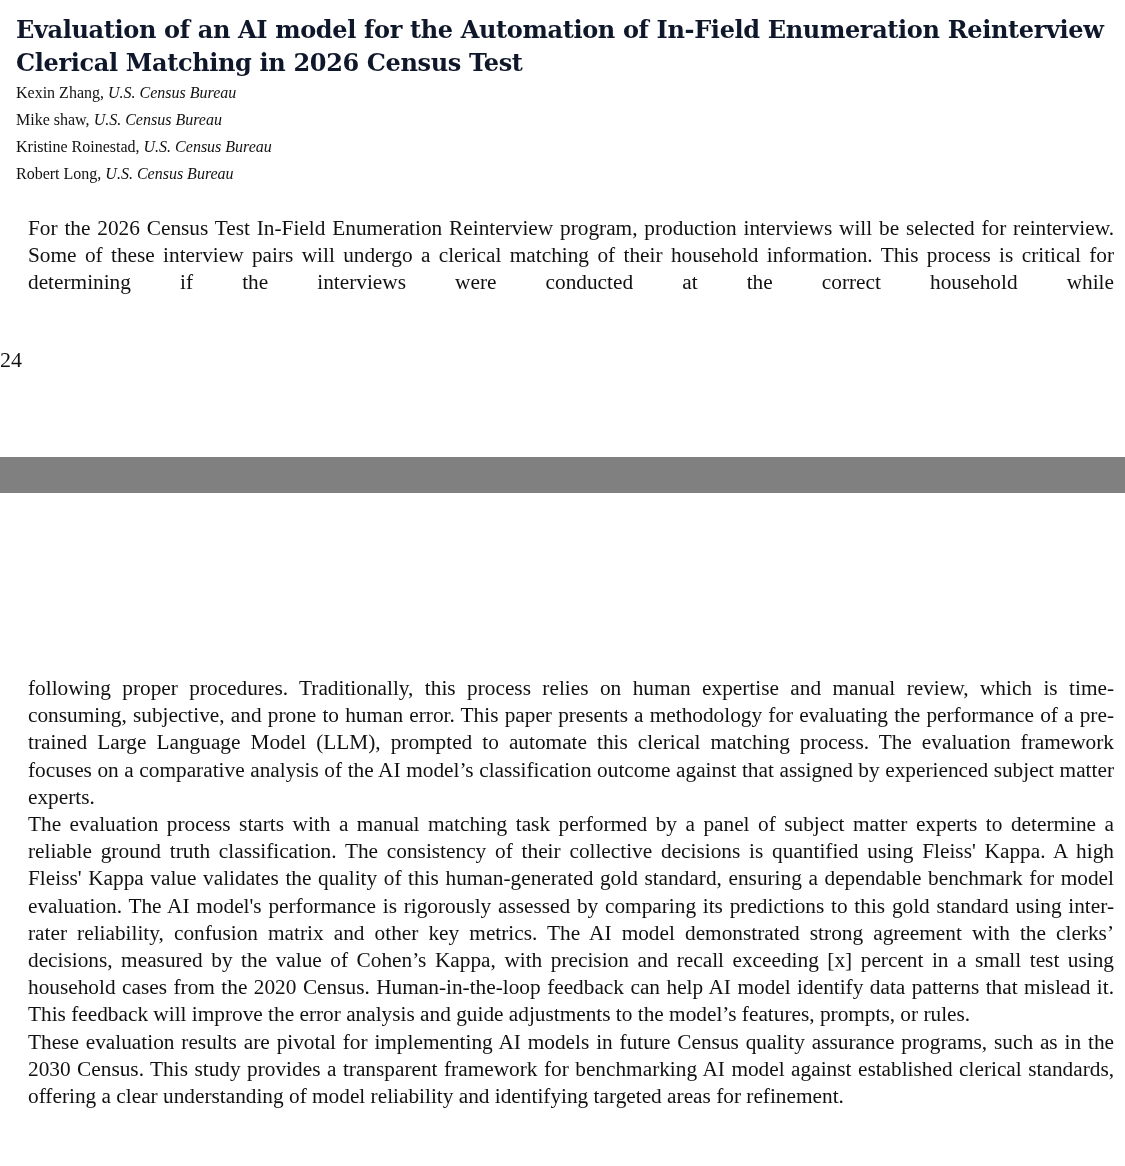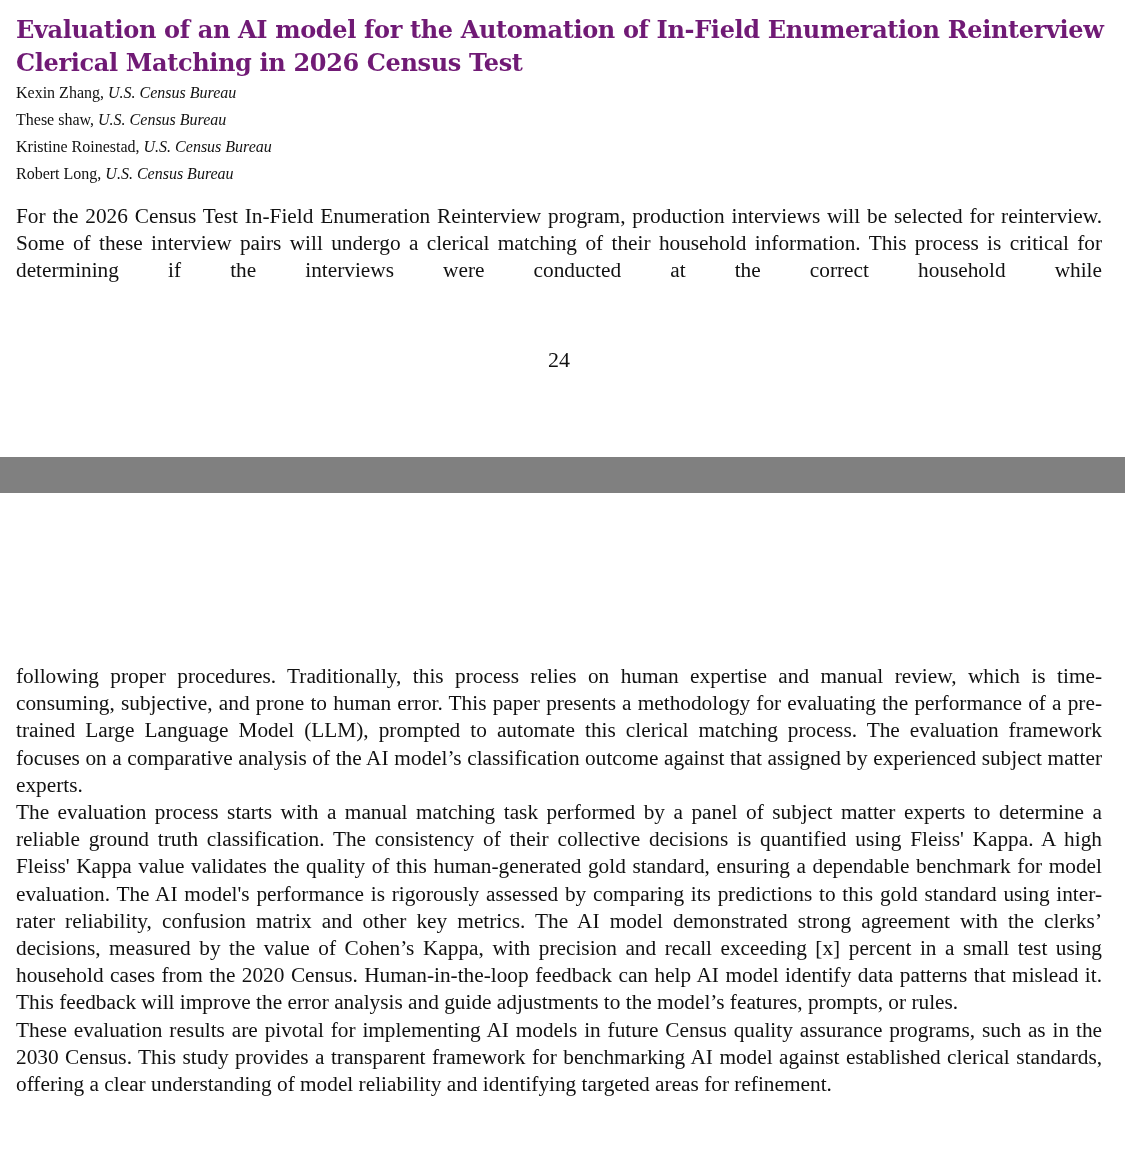--- a/index.html
+++ b/index.html
@@ -43,21 +43,21 @@
       position: absolute;
       left: 16px;
       top: 13px;
       width: 1090px;
       margin: 0;
       font-family: "DejaVu Serif", serif;
       font-weight: bold;
       font-size: 24px;
       line-height: 33px;
       letter-spacing: -0.35px;
-      color: #701a75;
+      color: #0f172a;
     }
     .authors {
       position: absolute;
       left: 16px;
       top: 79px;
       margin: 0;
       padding: 0;
       list-style: none;
       font-family: "Liberation Serif", serif;
       font-size: 16px;
@@ -66,35 +66,34 @@
     }
     .authors .affil {
       font-style: italic;
     }
     .abstract {
       text-align: justify;
       font-family: "Liberation Serif", serif;
       font-size: 21.3px;
       line-height: 27.2px;
       color: #111111;
-      margin: 0;
+      margin: 12px;
     }
     .abstract-top {
       position: absolute;
       left: 16px;
       top: 203px;
       width: 1086px;
       text-align-last: justify;
     }
     .page-number {
       position: absolute;
       left: 0;
       top: 346px;
       width: 1118px;
-      text-align: center;
       font-family: "Liberation Serif", serif;
       font-size: 22px;
       line-height: 28px;
       color: #111111;
     }
     .abstract-bottom {
       position: absolute;
       left: 16px;
       top: 170px;
       width: 1086px;
@@ -107,21 +106,21 @@
 <body>
 
 <div class="page-top">
   <h1 class="title">Evaluation of an AI model for the Automation of In-Field Enumeration Reinterview Clerical Matching in 2026 Census Test</h1>
 
   <ul class="authors">
     <li>
       <span>Kexin Zhang, </span><span class="affil">U.S. Census Bureau</span>
     </li>
     <li>
-      <span>These shaw, </span><span class="affil">U.S. Census Bureau</span>
+      <span>Mike shaw, </span><span class="affil">U.S. Census Bureau</span>
     </li>
     <li>
       <span>Kristine Roinestad, </span><span class="affil">U.S. Census Bureau</span>
     </li>
     <li>
       <span>Robert Long, </span><span class="affil">U.S. Census Bureau</span>
     </li>
   </ul>
 
   <p class="abstract abstract-top">For the 2026 Census Test In-Field Enumeration Reinterview program, production interviews will be selected for reinterview. Some of these interview pairs will undergo a clerical matching of their household information. This process is critical for determining if the interviews were conducted at the correct household while</p>

